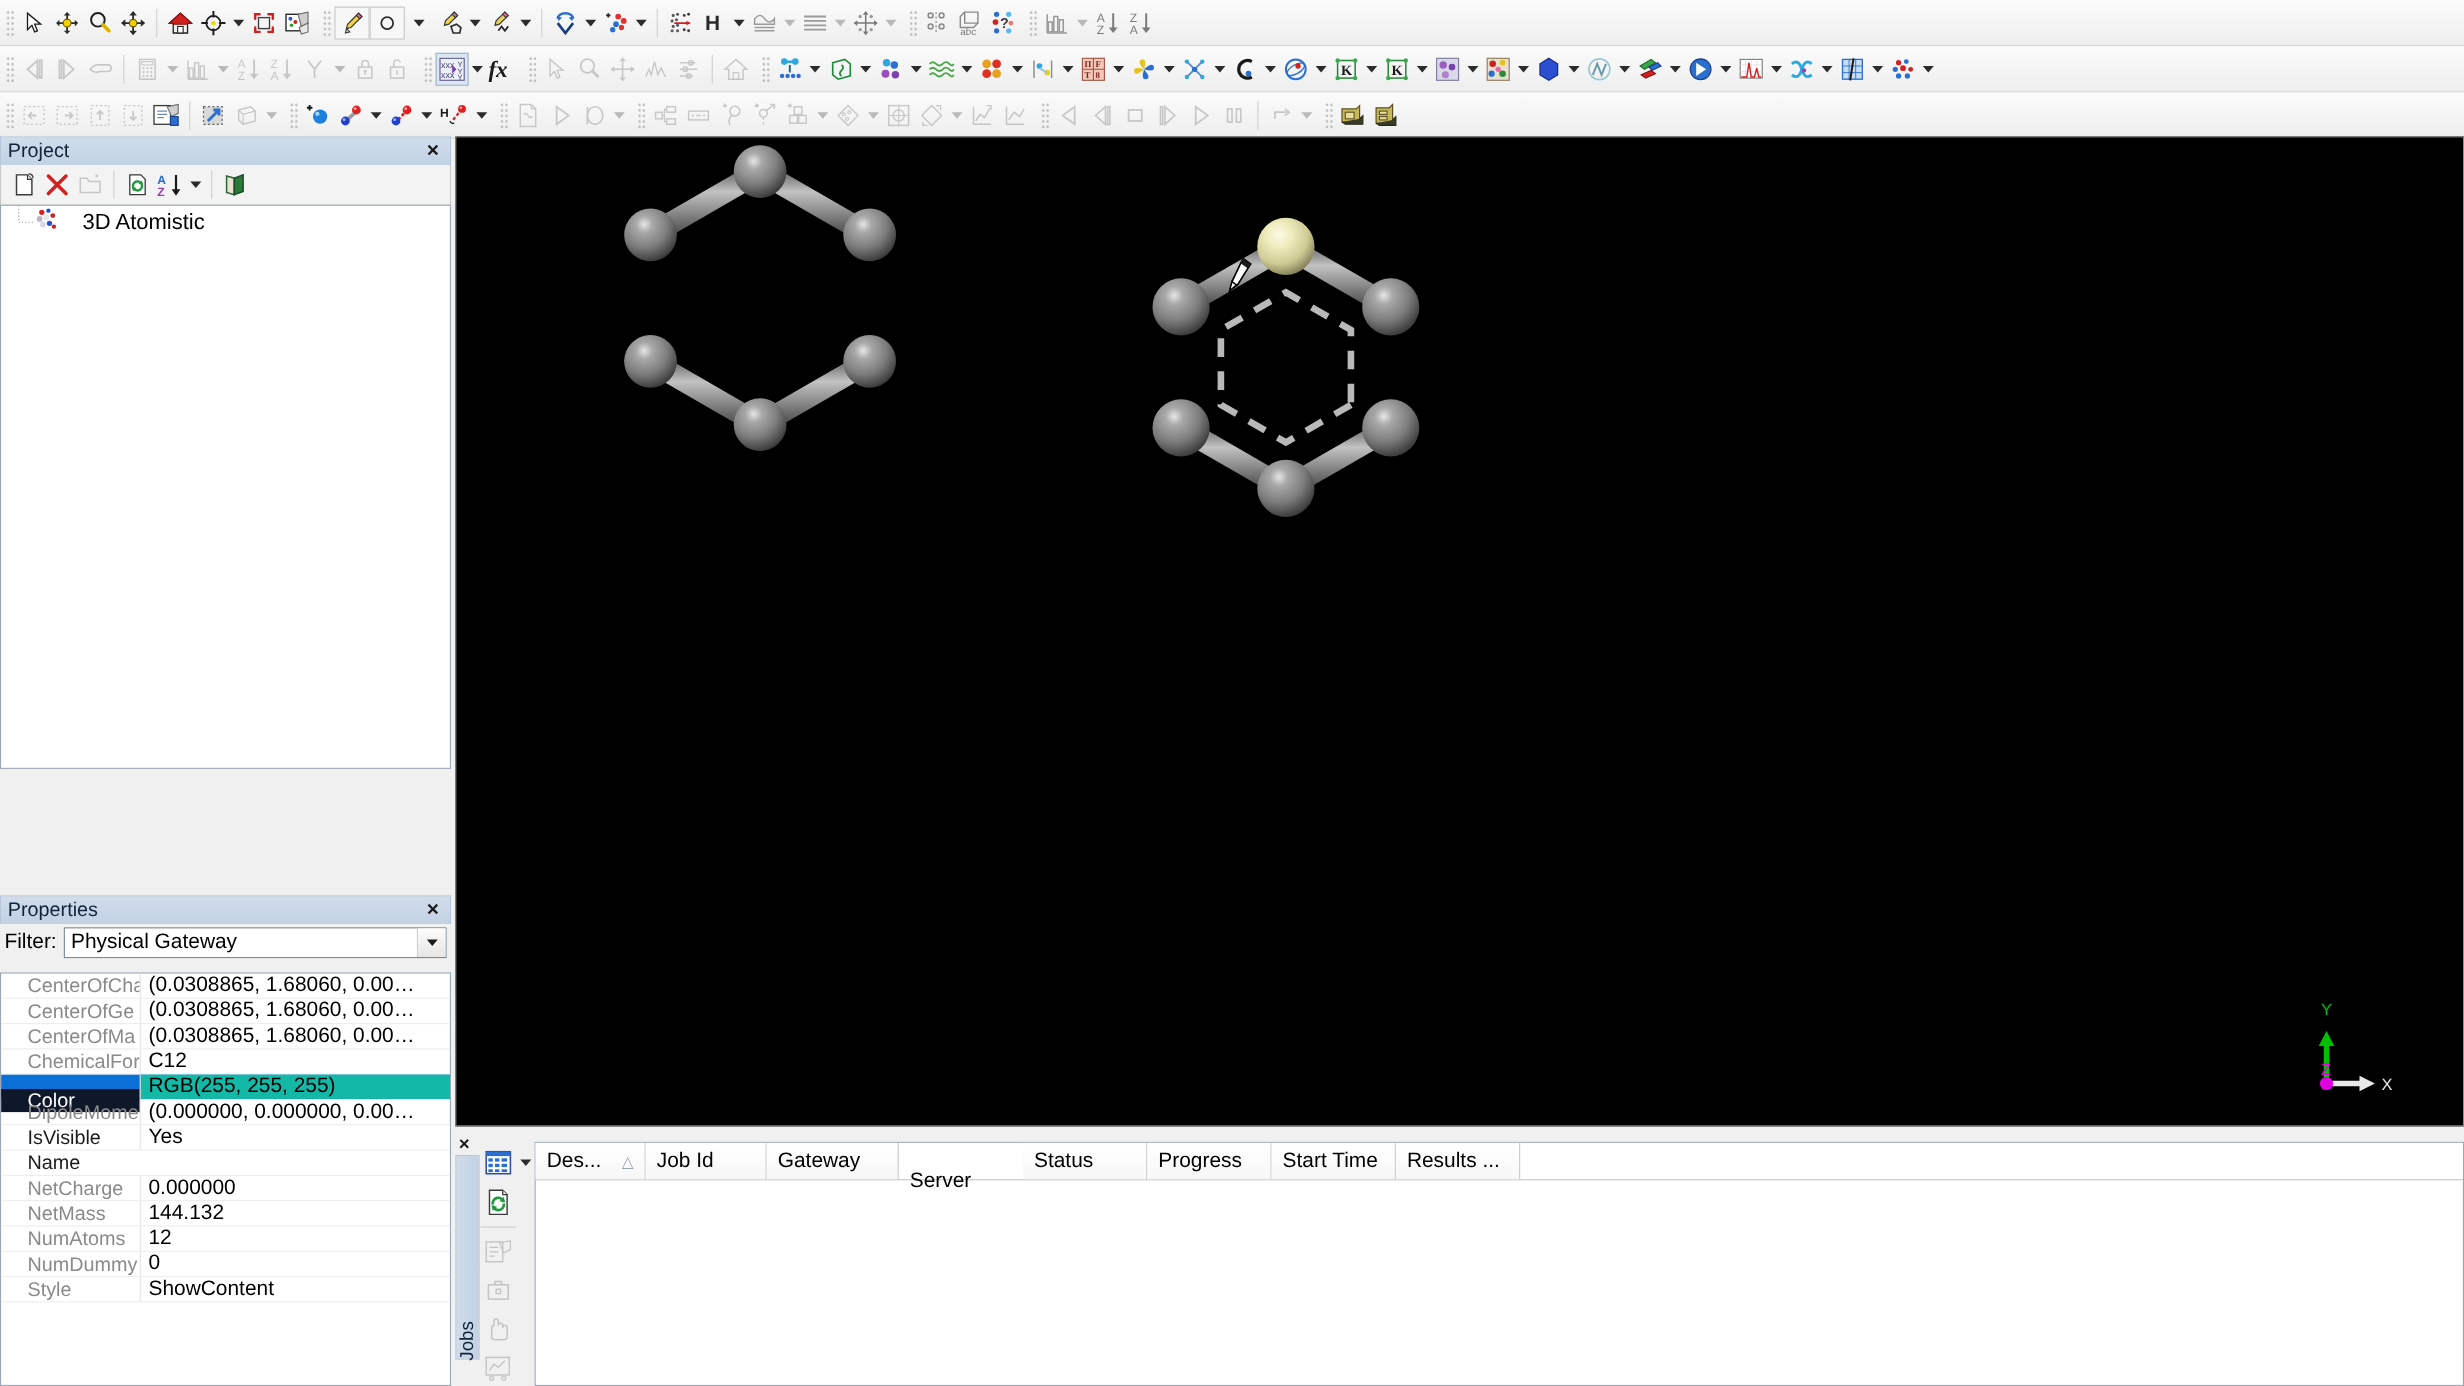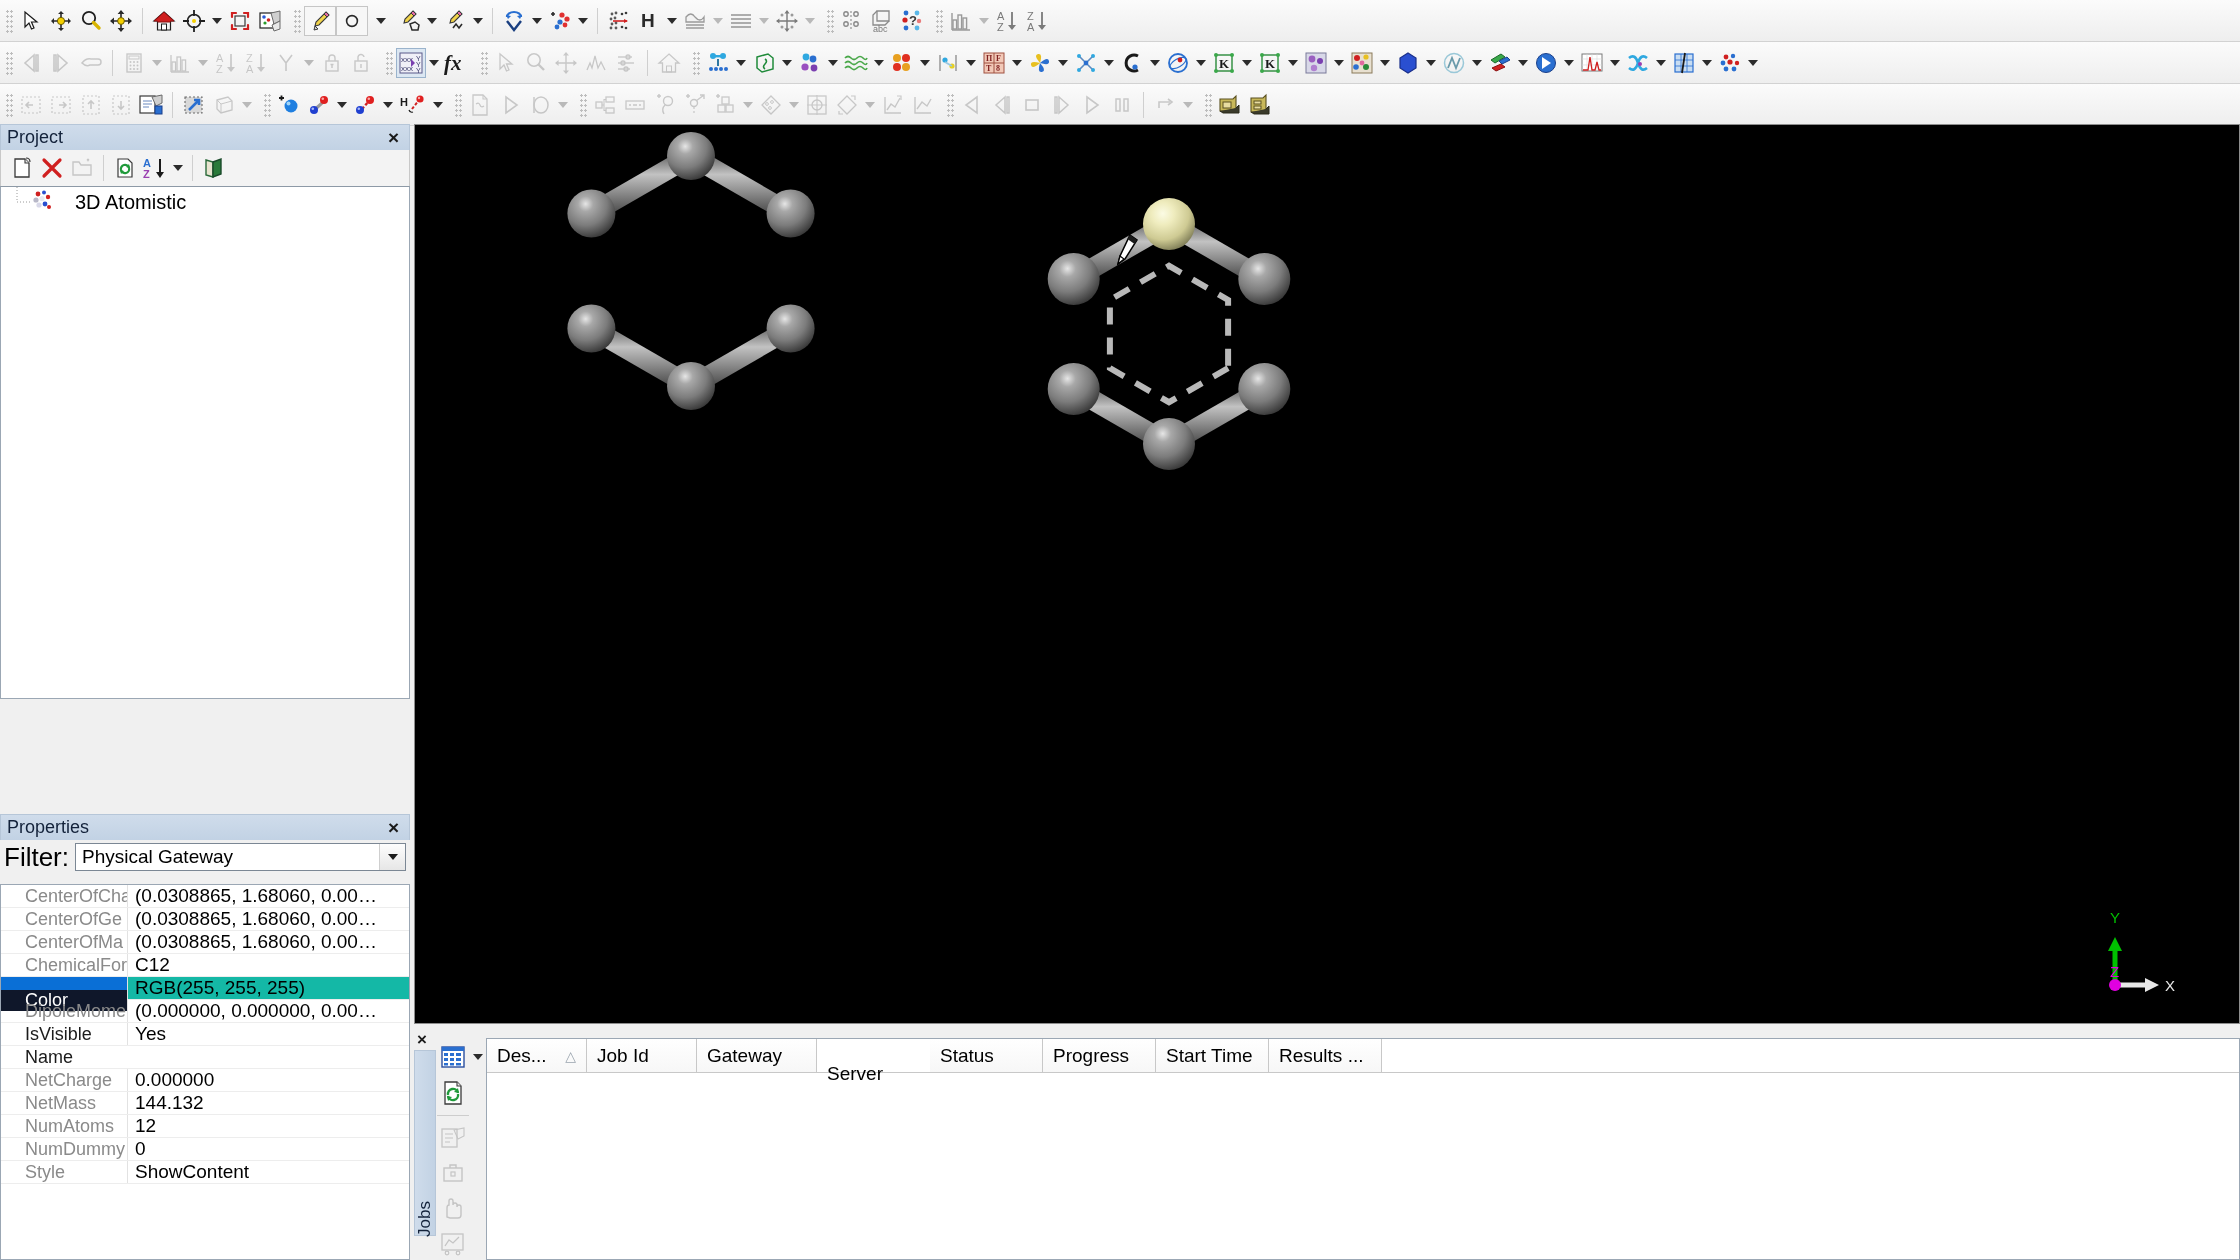--- a/index.html
+++ b/index.html
@@ -75,21 +75,21 @@
   .tree-row.root { font-weight:bold; }
   .tree-row .lbl { margin-left:6px; }
   .tree-row.child { padding-left:30px; position:relative;}
   .tree-row.child .lbl { margin-left:20px; }
   .tree-row.sel .lbl { background:#f2f2f2; padding:1px 4px; }
   .tline { position:absolute; left:14px; top:0; width:16px; height:100%; }
 
   #properties { position:absolute; left:0; top:690px; width:410px; bottom:0; }
   .filter-bar { display:flex; align-items:center; height:34px; padding:4px 4px 4px 4px;
     background:#f0f0f0; }
-  .filter-bar .flabel { font-size:26px; color:#000; margin-right:6px; }
+  .filter-bar .flabel { font-size:19px; color:#000; margin-right:6px; }
   .combo {
     flex:1; height:28px; background:#fff; border:1px solid #7b8794;
     display:flex; align-items:center; position:relative;
   }
   .combo .val { flex:1; padding-left:6px; font-size:19px; color:#000; }
   .combo .arrow {
     width:26px; height:26px; border-left:1px solid #cfcfcf;
     background:linear-gradient(#fdfdfd,#e6e6e6);
     display:flex;align-items:center;justify-content:center;
   }

